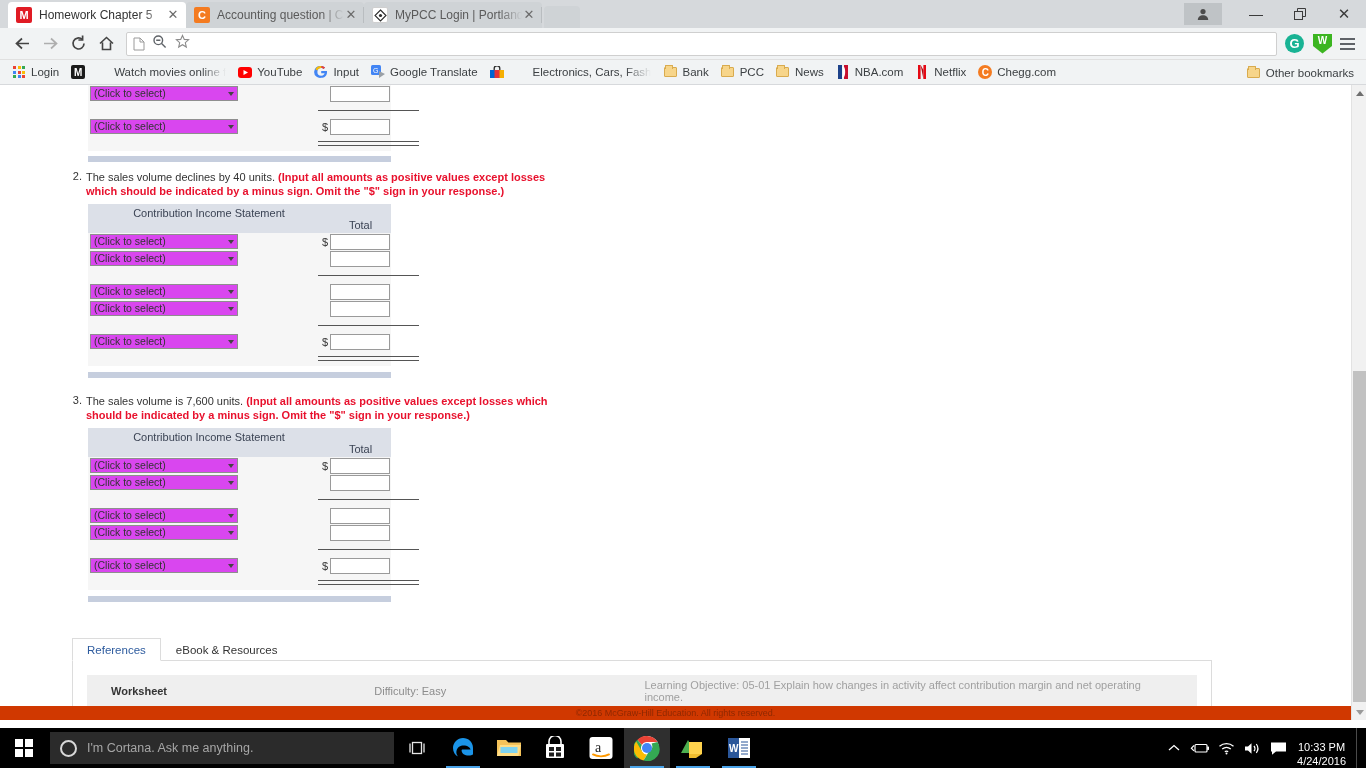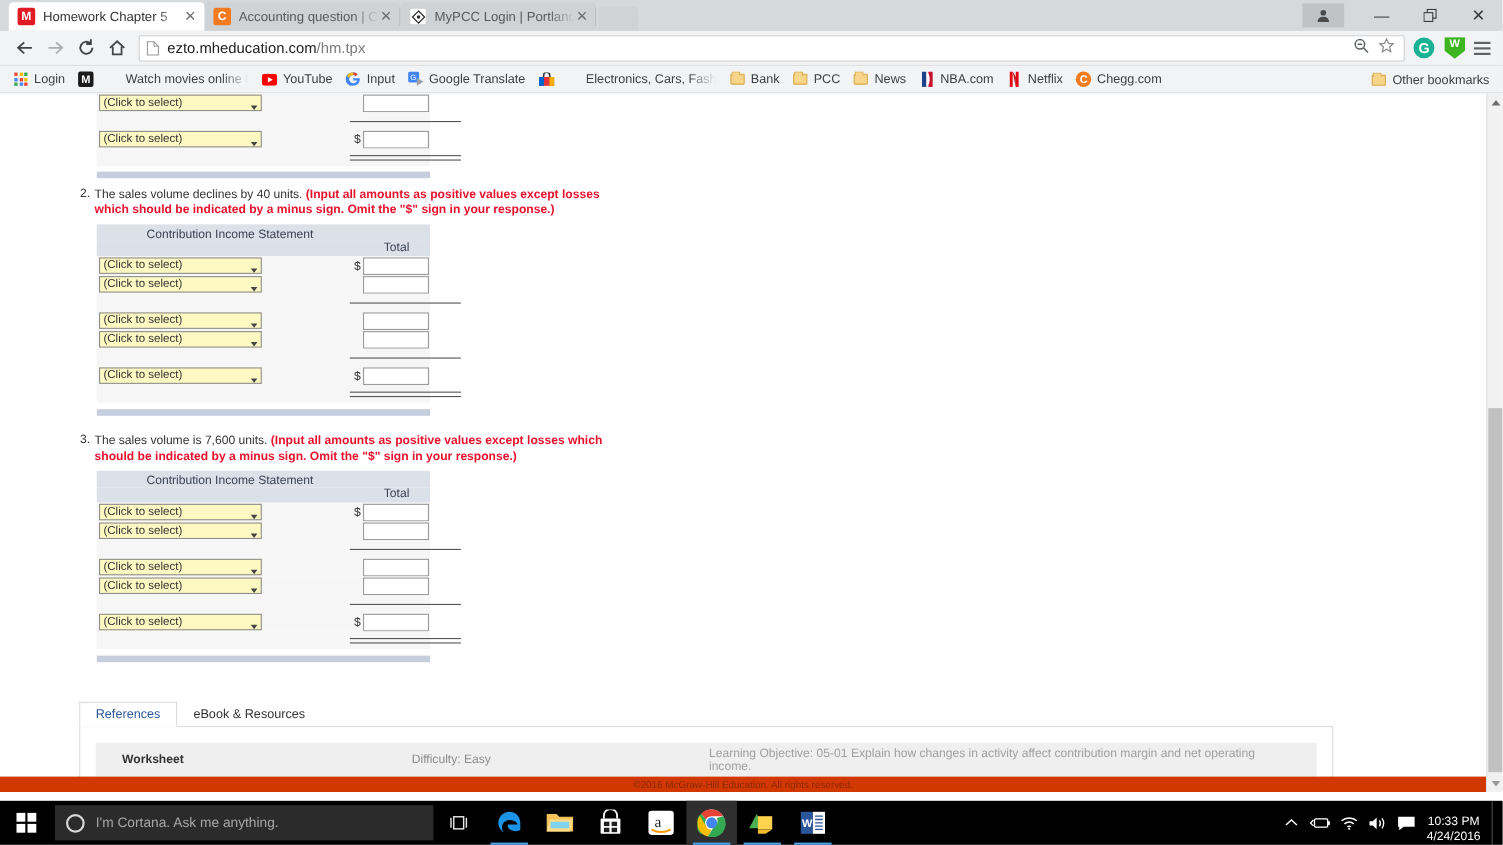--- a/index.html
+++ b/index.html
@@ -164,23 +164,23 @@
   }
   .th-total {
     background: #dce0e8; color: #3b4354; font-size: 11px; text-align: center;
     padding: 0 0 2px 0; height: 14px; font-weight: normal;
   }
 
   .stmt-table td { padding: 0; height: 16px; background: #f6f6f6; vertical-align: middle; }
   .stmt-table tr.rowline td { background: #f6f6f6; }
   .selwrap { position: relative; width: 148px; height: 15px; margin: 1px 0 1px 2px; }
   .selbox {
-    width: 148px; height: 15px; border: 1px solid #8e8e8e; background: #fef9c3;
+    width: 148px; height: 15px; border: 1px solid #8e8e8e; background: #d946ef;
     font-size: 10.5px; color: #333; line-height: 13px; padding-left: 3px;
-    display: flex; align-items: flex-end; justify-content: space-between; padding-right: 3px;
+    display: flex; align-items: center; justify-content: space-between; padding-right: 3px;
   }
   .selbox .caret { width: 0; height: 0; border-left: 3px solid transparent;
                    border-right: 3px solid transparent; border-top: 4px solid #444; }
 
   .dollar { font-size: 11px; color: #333; text-align: right; padding-right: 2px !important; }
   .inputcell { padding-right: 6px !important; }
   .numinput {
     width: 60px; height: 16px; border: 1px solid #9a9a9a; background: #fff;
     display: block;
   }
@@ -322,21 +322,20 @@
         </svg>
     </span>
 
     <div class="omnibox">
       <span class="pageicon">
         <svg width="12" height="14" viewBox="0 0 12 14">
             <path d="M1 1h6l4 4v8H1z" fill="#fff" stroke="#9a9a9a"></path>
             <path d="M7 1v4h4" fill="none" stroke="#9a9a9a"></path>
           </svg>
       </span>
-      <span class="urltext"><span>ezto.mheducation.com</span><span class="dim">/hm.tpx</span></span>
       <span class="right-icons">
         <span>
           <svg width="15" height="15" viewBox="0 0 15 15">
               <circle cx="6.3" cy="6.3" r="4.3" fill="none" stroke="#5f6368" stroke-width="1.4"></circle>
               <path d="M9.6 9.6L13.6 13.6M4.2 6.3h4.2" stroke="#5f6368" stroke-width="1.4" fill="none"></path>
             </svg>
         </span>
         <span>
           <svg width="15" height="15" viewBox="0 0 15 15">
               <polygon points="7.5,1.4 9.3,5.4 13.6,5.8 10.3,8.7 11.3,13 7.5,10.7 3.7,13 4.7,8.7 1.4,5.8 5.7,5.4" fill="none" stroke="#8a8a8a" stroke-width="1.1"></polygon>

